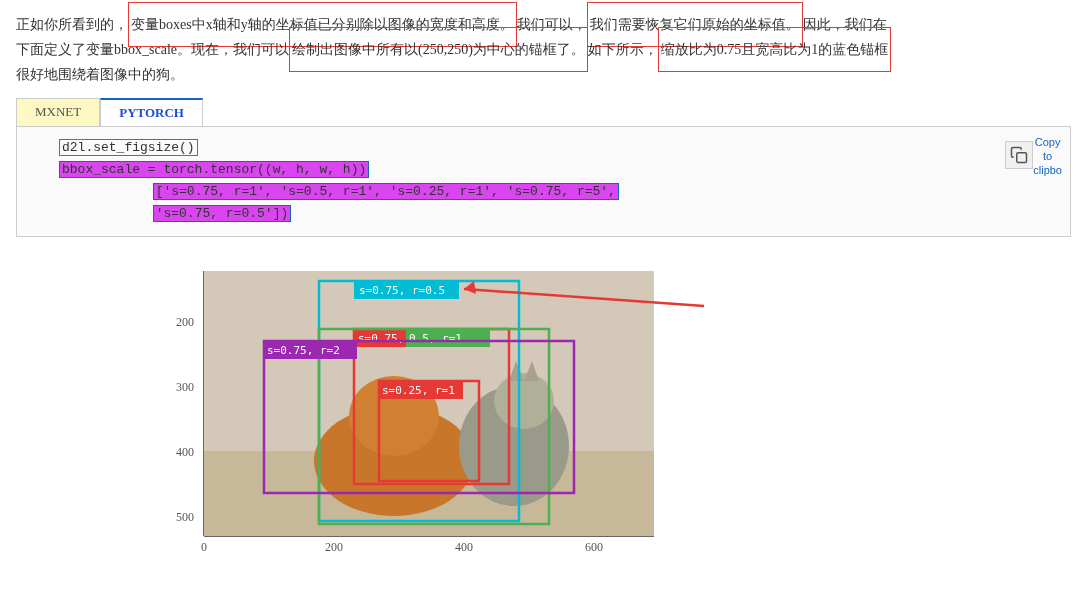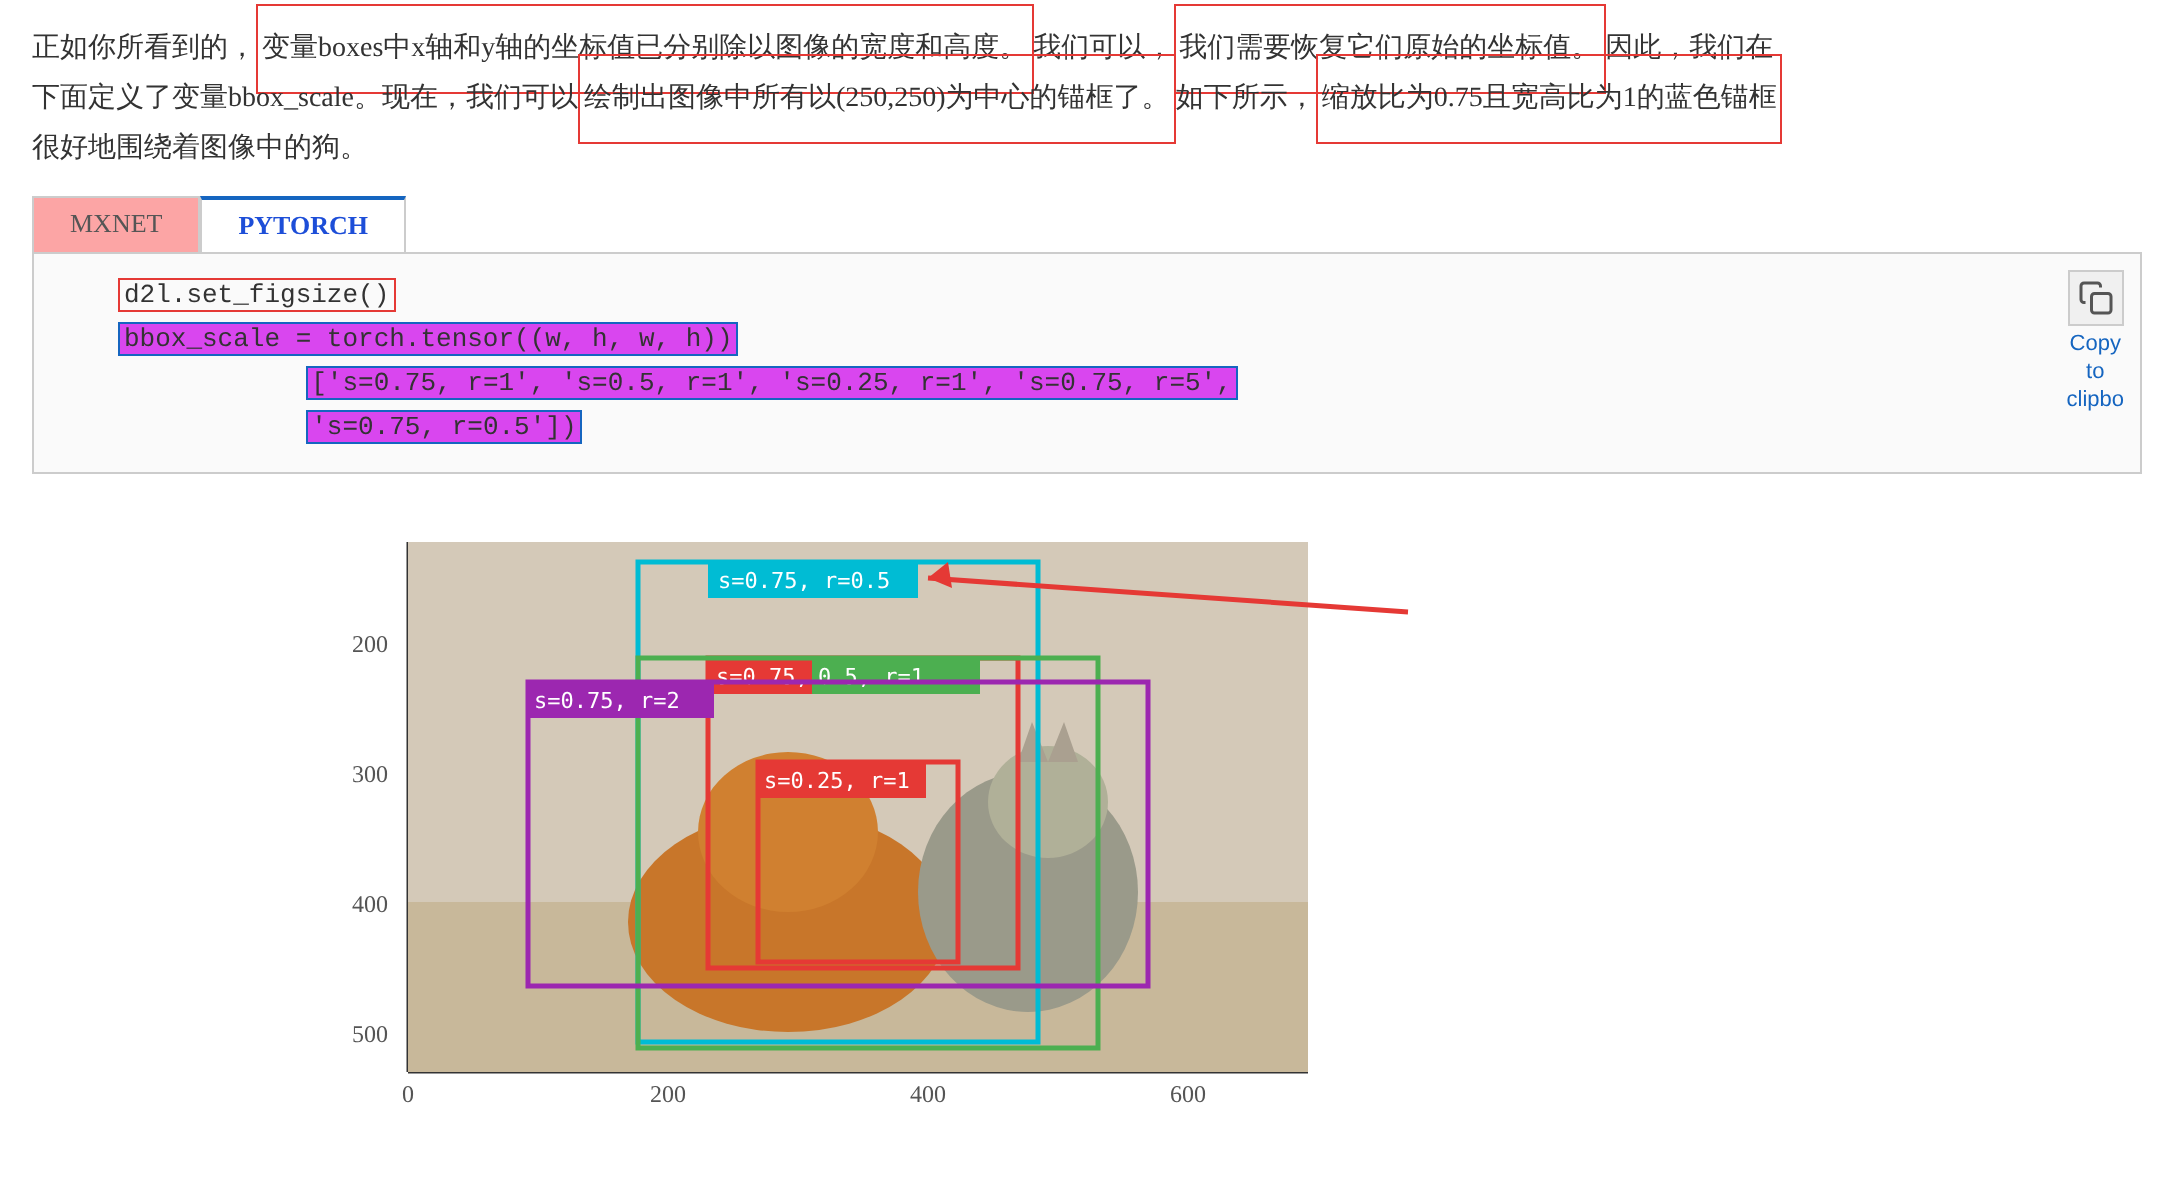--- a/index.html
+++ b/index.html
@@ -40,21 +40,21 @@
       margin-top: 4px;
     }
 
     .tab {
       padding: 5px 18px;
       font-size: 13px;
       color: #555;
       cursor: pointer;
       border: 1px solid #ccc;
       border-bottom: none;
-      background: #fca5a5;
+      background: #fef9c3;
       user-select: none;
     }
 
     .tab.active {
       background: #fff;
       color: #1d4ed8;
       font-weight: bold;
       border-top: 2px solid #1565c0;
     }
 
@@ -69,21 +69,21 @@
       font-size: 13px;
       line-height: 1.7;
       min-height: 110px;
     }
 
     .code-copy-btn {
       position: absolute;
       top: 8px;
       right: 8px;
       display: flex;
-      flex-direction: column;
+      flex-direction: row;
       align-items: center;
       color: #1565c0;
       font-size: 12px;
       cursor: pointer;
       font-family: sans-serif;
     }
 
     .code-copy-btn .copy-icon {
       width: 28px;
       height: 28px;

